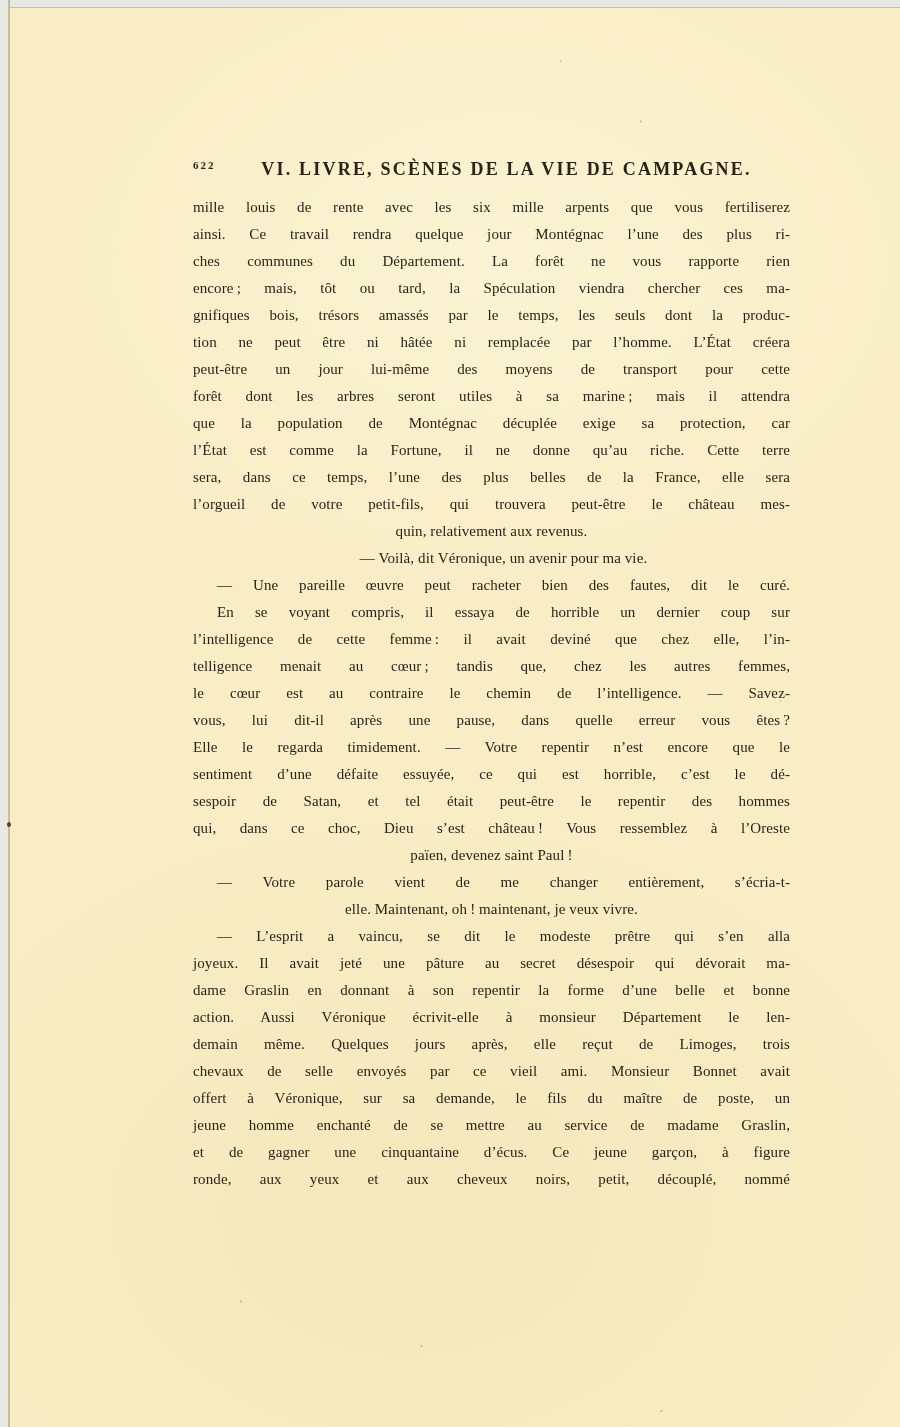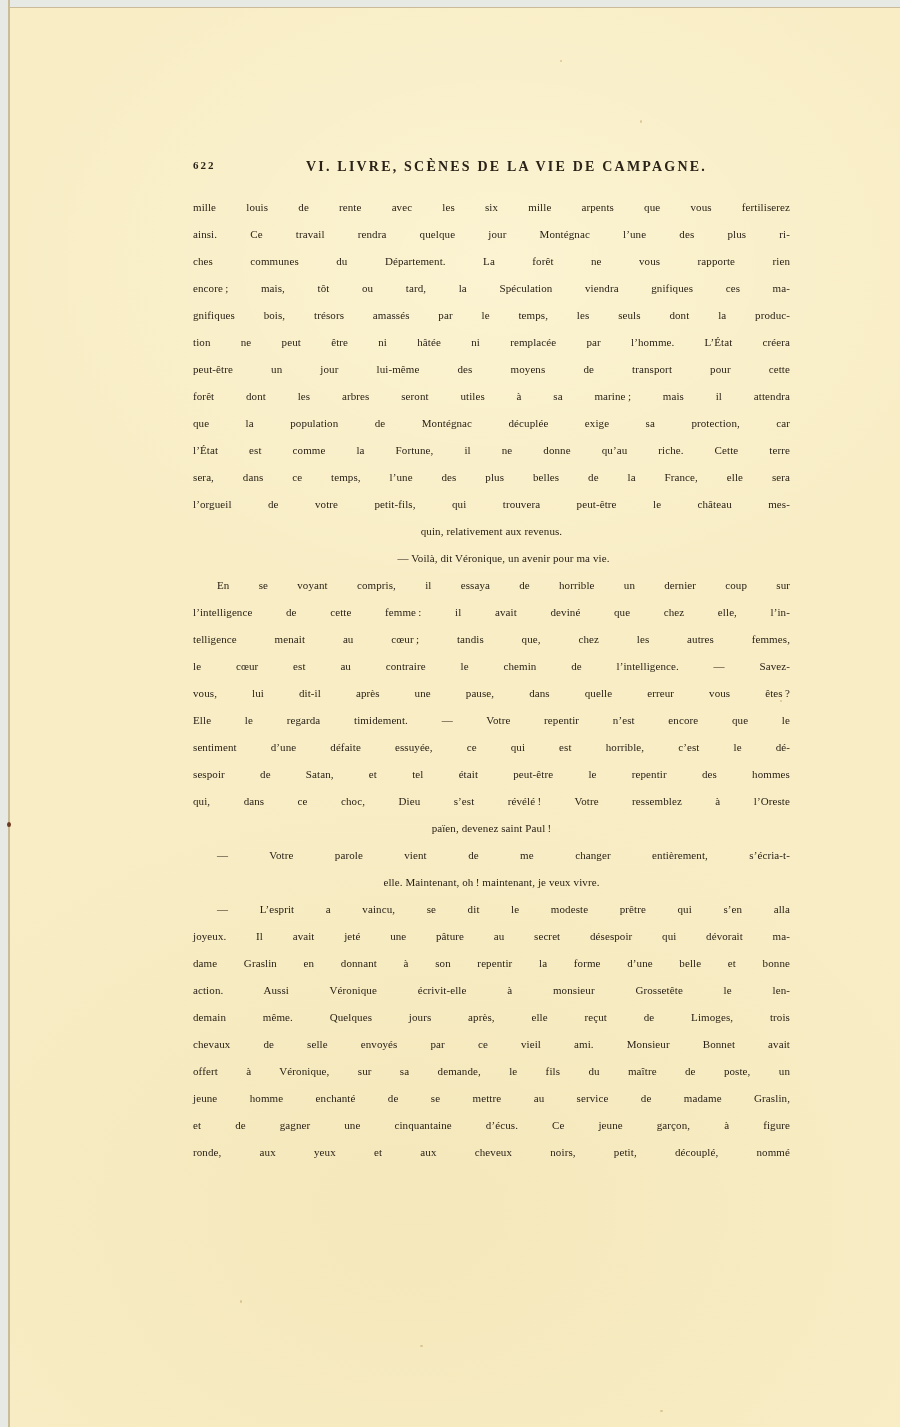--- a/index.html
+++ b/index.html
@@ -42,27 +42,27 @@
   .header{
     position:absolute;top:159px;left:193px;width:597px;height:24px;
     font-weight:bold;
   }
   .pagenum{
     position:absolute;left:0;top:0;
     font-size:11px;letter-spacing:2px;
   }
   .runtitle{
     display:block;text-align:center;
-    font-size:14px;letter-spacing:2.2px;
+    font-size:18px;letter-spacing:2.2px;
     padding-left:30px;
   }
 
   .text-block{
     position:absolute;top:194px;left:193px;width:597px;
-    font-size:11px;
+    font-size:15px;
     letter-spacing:.1px;
     font-family:Liberation Serif, serif;
   }
   .line{
     height:27px;line-height:27px;
     white-space:nowrap;
     text-align:center;
   }
   .line.just{
     white-space:normal;
@@ -83,47 +83,48 @@
 
   <div class="header">
     <span class="pagenum">622</span>
     <span class="runtitle">VI. LIVRE, SCÈNES DE LA VIE DE CAMPAGNE.</span>
   </div>
 
   <div class="text-block">
       <div class="line just">mille louis de rente avec les six mille arpents que vous fertiliserez</div>
       <div class="line just">ainsi. Ce travail rendra quelque jour Montégnac l’une des plus ri-</div>
       <div class="line just">ches communes du Département. La forêt ne vous rapporte rien</div>
-      <div class="line just">encore ; mais, tôt ou tard, la Spéculation viendra gnifiques ces ma-</div>
+      <div class="line just">encore ; mais, tôt ou tard, la Spéculation viendra chercher ces ma-</div>
       <div class="line just">gnifiques bois, trésors amassés par le temps, les seuls dont la produc-</div>
       <div class="line just">tion ne peut être ni hâtée ni remplacée par l’homme. L’État créera</div>
       <div class="line just">peut-être un jour lui-même des moyens de transport pour cette</div>
       <div class="line just">forêt dont les arbres seront utiles à sa marine ; mais il attendra</div>
       <div class="line just">que la population de Montégnac décuplée exige sa protection, car</div>
       <div class="line just">l’État est comme la Fortune, il ne donne qu’au riche. Cette terre</div>
       <div class="line just">sera, dans ce temps, l’une des plus belles de la France, elle sera</div>
       <div class="line just">l’orgueil de votre petit-fils, qui trouvera peut-être le château mes-</div>
       <div class="line">quin, relativement aux revenus.</div>
       <div class="line indent">— Voilà, dit Véronique, un avenir pour ma vie.</div>
+      <div class="line indent just">— Une pareille œuvre peut racheter bien des fautes, dit le curé.</div>
       <div class="line indent just">En se voyant compris, il essaya de horrible un dernier coup sur</div>
       <div class="line just">l’intelligence de cette femme : il avait deviné que chez elle, l’in-</div>
       <div class="line just">telligence menait au cœur ; tandis que, chez les autres femmes,</div>
       <div class="line just">le cœur est au contraire le chemin de l’intelligence. — Savez-</div>
       <div class="line just">vous, lui dit-il après une pause, dans quelle erreur vous êtes ?</div>
       <div class="line just">Elle le regarda timidement. — Votre repentir n’est encore que le</div>
       <div class="line just">sentiment d’une défaite essuyée, ce qui est horrible, c’est le dé-</div>
       <div class="line just">sespoir de Satan, et tel était peut-être le repentir des hommes</div>
-      <div class="line just">qui, dans ce choc, Dieu s’est révélé ! Votre ressemblez à l’Oreste</div>
+      <div class="line just">qui, dans ce choc, Dieu s’est château ! Vous ressemblez à l’Oreste</div>
       <div class="line">païen, devenez saint Paul !</div>
       <div class="line indent just">— Votre parole vient de me changer entièrement, s’écria-t-</div>
       <div class="line">elle. Maintenant, oh ! maintenant, je veux vivre.</div>
       <div class="line indent just">— L’esprit a vaincu, se dit le modeste prêtre qui s’en alla</div>
       <div class="line just">joyeux. Il avait jeté une pâture au secret désespoir qui dévorait ma-</div>
       <div class="line just">dame Graslin en donnant à son repentir la forme d’une belle et bonne</div>
-      <div class="line just">action. Aussi Véronique écrivit-elle à monsieur Grossetête le len-</div>
+      <div class="line just">action. Aussi Véronique écrivit-elle à monsieur Département le len-</div>
       <div class="line just">demain même. Quelques jours après, elle reçut de Limoges, trois</div>
       <div class="line just">chevaux de selle envoyés par ce vieil ami. Monsieur Bonnet avait</div>
       <div class="line just">offert à Véronique, sur sa demande, le fils du maître de poste, un</div>
       <div class="line just">jeune homme enchanté de se mettre au service de madame Graslin,</div>
       <div class="line just">et de gagner une cinquantaine d’écus. Ce jeune garçon, à figure</div>
       <div class="line just">ronde, aux yeux et aux cheveux noirs, petit, découplé, nommé</div>
     </div>
 
   <div class="ink-dot"></div>
 

